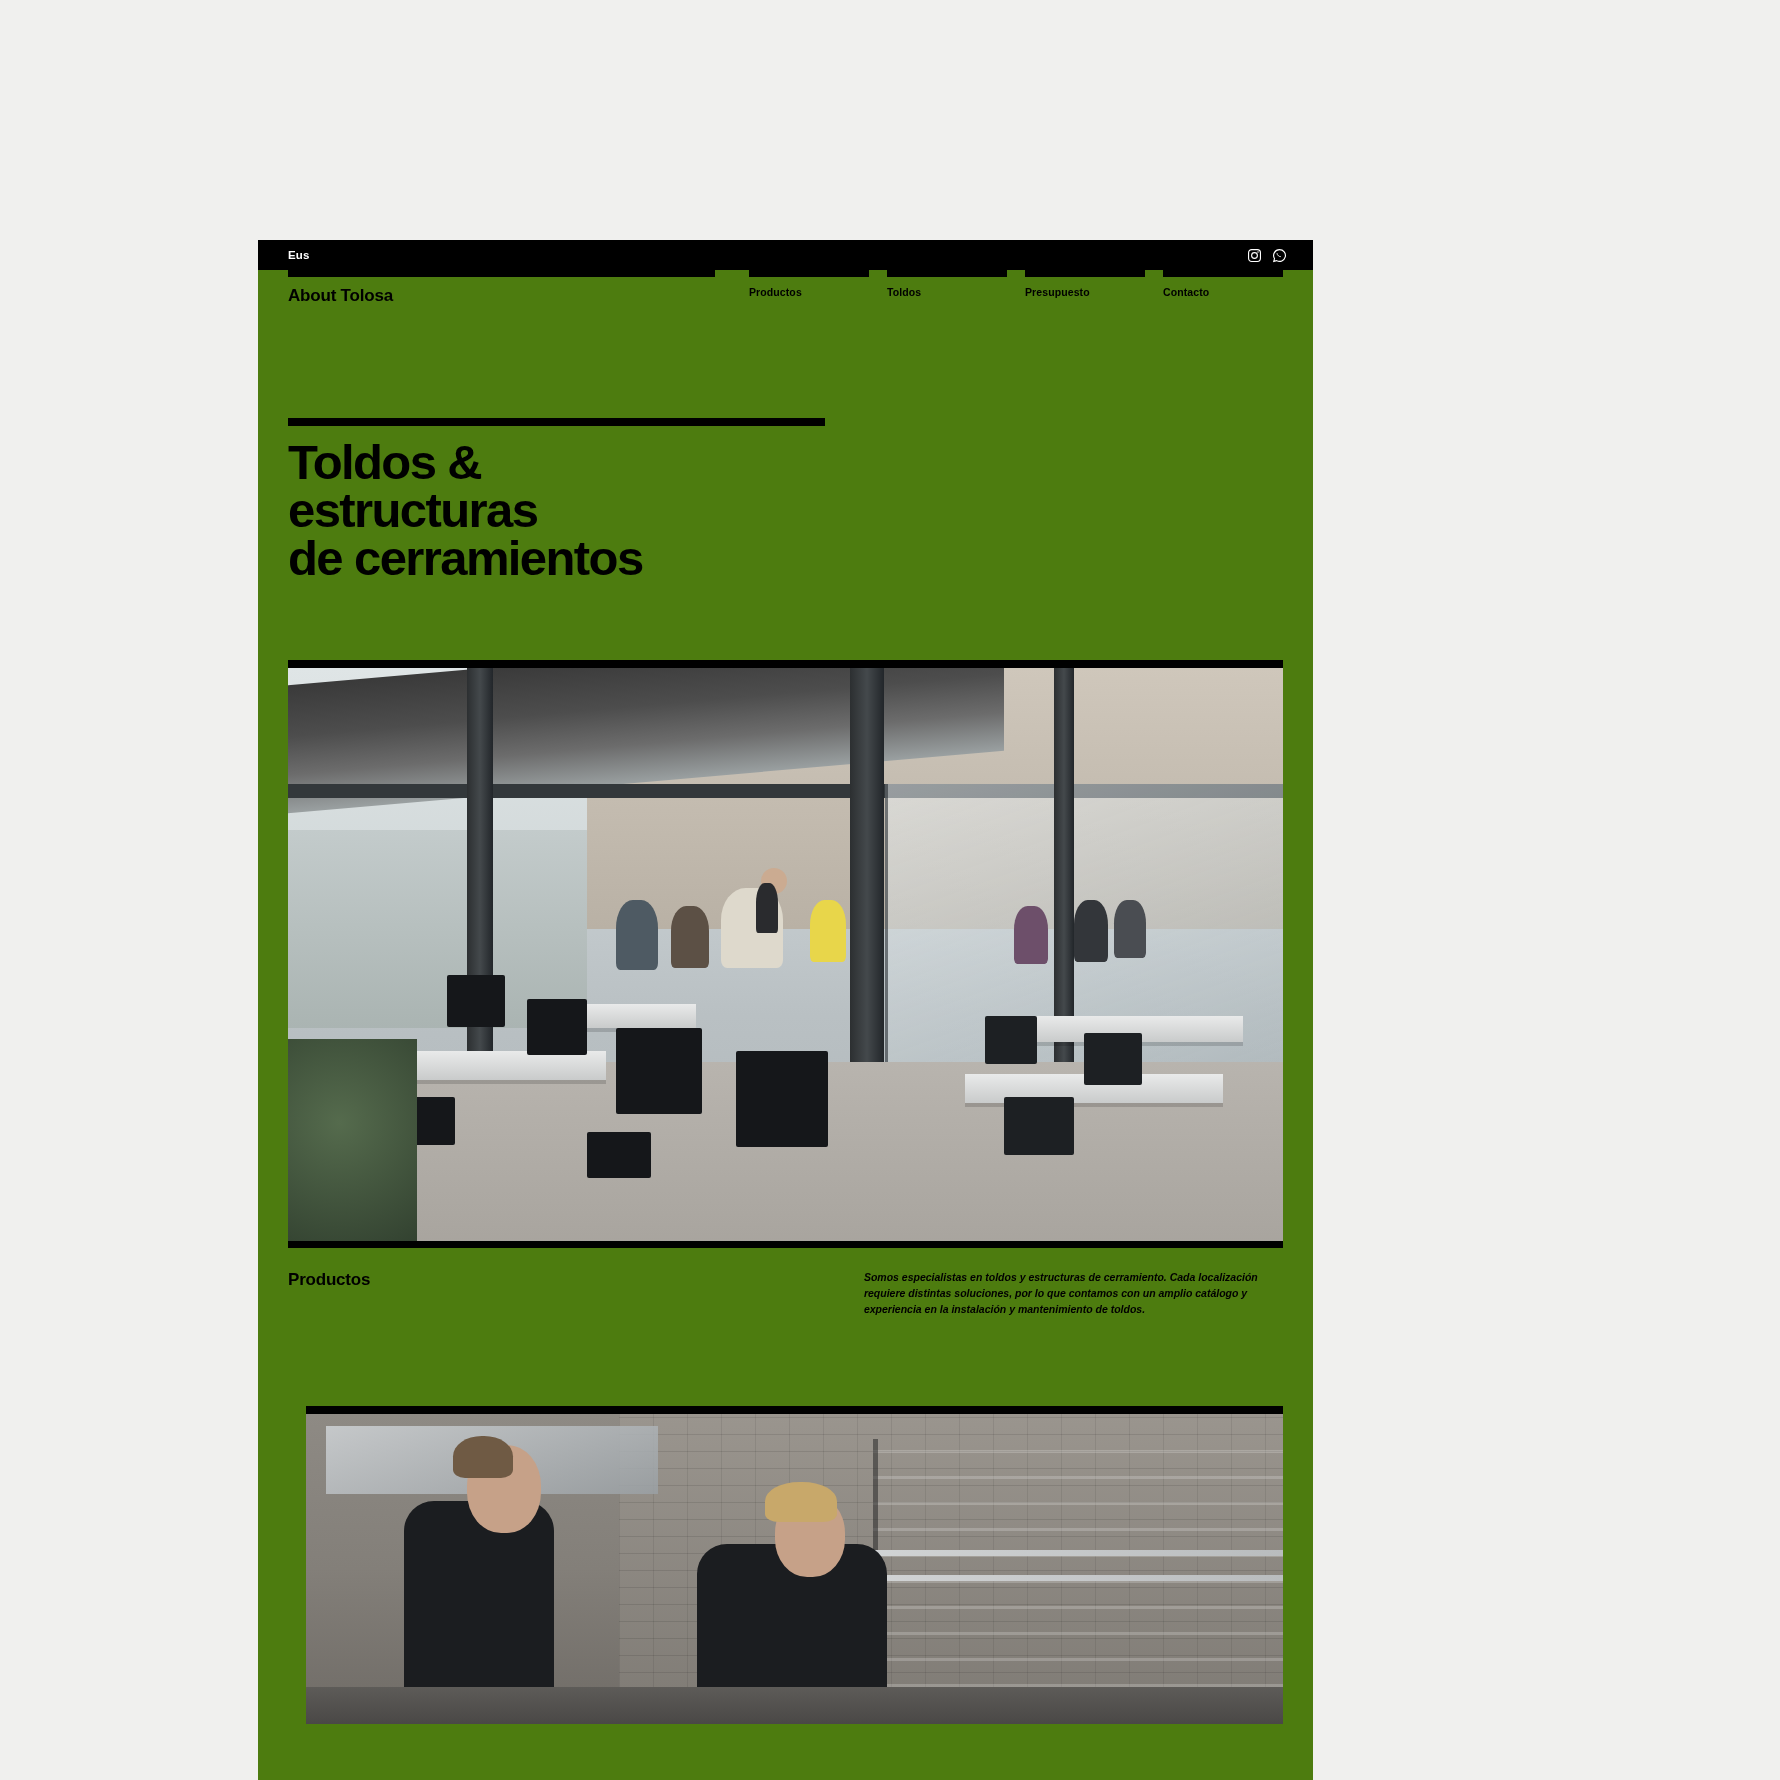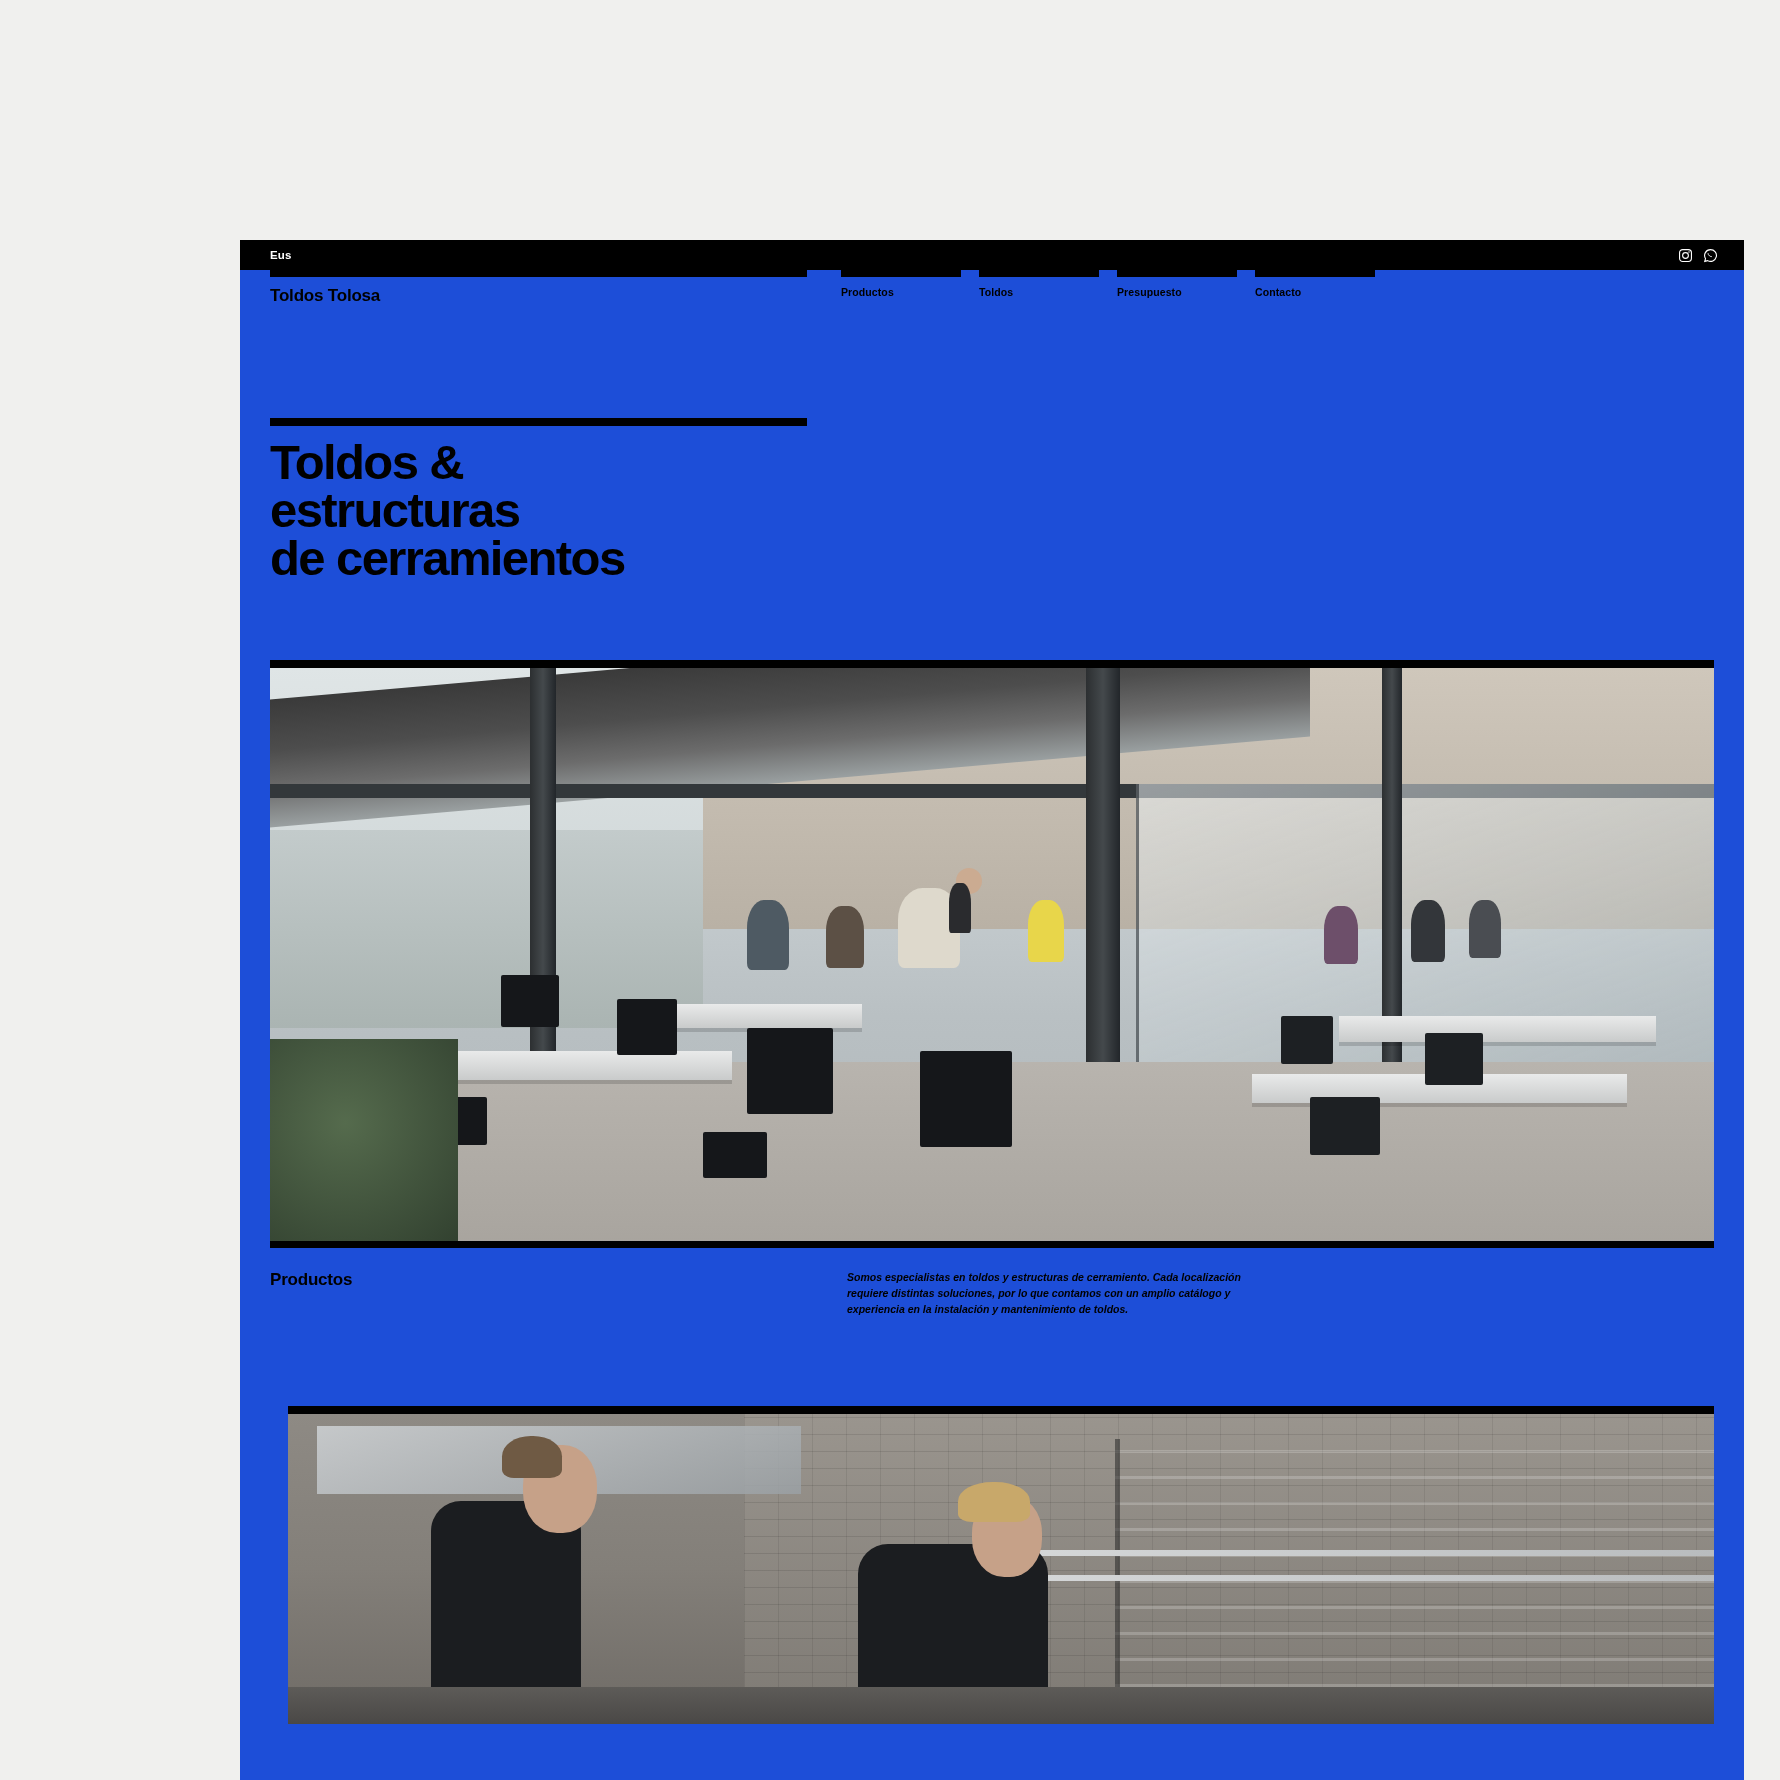--- a/index.html
+++ b/index.html
@@ -6,23 +6,23 @@
   * { box-sizing: border-box; }
   html, body { margin:0; padding:0; }
   body {
     width:1780px; height:1780px;
     background:#f0f0ee;
     font-family:"Liberation Sans", sans-serif;
     overflow:hidden;
   }
   .page {
     position:absolute;
-    left:240px; top:240px;
-    width:1504px; height:1540px;
-    background:#1d4ed8;
+    left:258px; top:240px;
+    width:1055px; height:1540px;
+    background:#4d7c0f;
     overflow:hidden;
   }
 
   
   .topbar {
     position:relative;
     height:30px;
     background:#000000;
     display:flex;
     align-items:center;
@@ -283,21 +283,21 @@
       <div class="bar brand-col"></div>
       <div class="nav-cols">
         <div class="bar nav-col"></div>
         <div class="bar nav-col"></div>
         <div class="bar nav-col"></div>
         <div class="bar nav-col"></div>
       </div>
     </div>
     <div class="label-row">
       <div class="brand-col">
-        <div class="brand-name">Toldos Tolosa</div>
+        <div class="brand-name">About Tolosa</div>
       </div>
       <div class="nav-cols">
         <div class="nav-col nav-label">Productos</div>
         <div class="nav-col nav-label">Toldos</div>
         <div class="nav-col nav-label">Presupuesto</div>
         <div class="nav-col nav-label">Contacto</div>
       </div>
     </div>
   </div>
 

